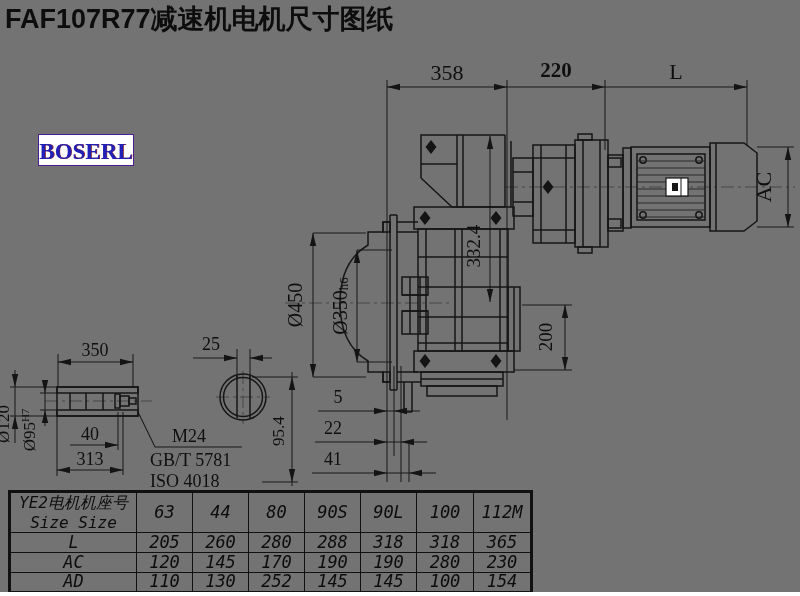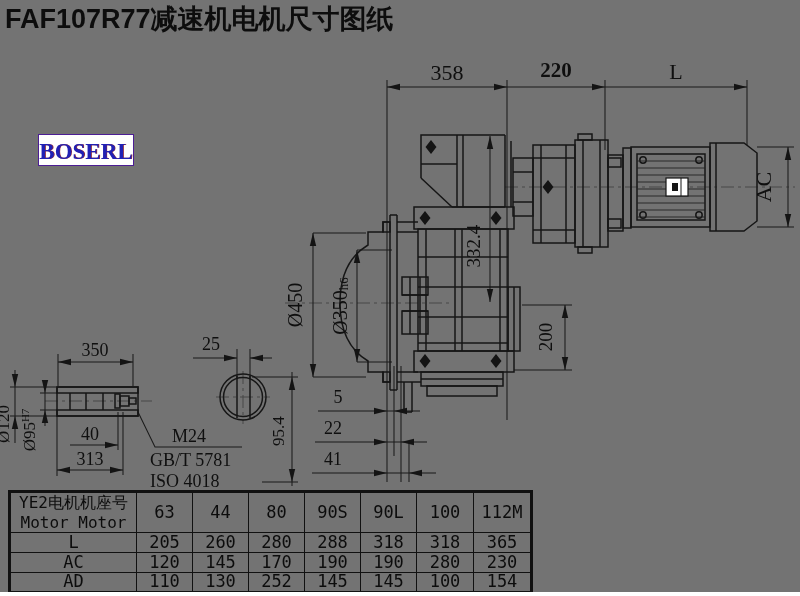--- a/index.html
+++ b/index.html
@@ -15,21 +15,21 @@
   .ln path,.ln line,.ln rect,.ln polyline,.ln circle{stroke:#161616;fill:none;stroke-width:1.5;}
   .dm path,.dm line,.dm polyline{stroke:#1b1b1b;fill:none;stroke-width:1.05;}
   .fin path{stroke:#222;fill:none;stroke-width:0.9;}
   .cl path{stroke:#444;fill:none;stroke-width:0.9;stroke-dasharray:13 4 3 4;}
   .ar polygon{fill:#141414;stroke:none;}
   .txt text{font-family:"Liberation Serif",serif;fill:#0f0f0f;}
   .hatch-rect{fill:url(#hatch);stroke:#161616;stroke-width:1.2;}
   .white-rect{fill:#fff;stroke:#161616;stroke-width:1.2;}
   .dark-rect{fill:#161616;stroke:none;}
   table.spec{position:absolute;left:8px;top:490px;border-collapse:collapse;table-layout:fixed;
-        font-family:"DejaVu Sans Mono",monospace;color:#0c0c0c;border:3px solid #111;}
+        font-family:"DejaVu Sans Mono",monospace;color:#0c0c0c;border:3px solid #111;font-style:italic;}
   table.spec th,table.spec td{border:1.6px solid #111;text-align:center;vertical-align:middle;
         font-weight:normal;padding:0;font-size:17px;line-height:1.05;overflow:hidden;}
   table.spec tr.hdr{height:41px;}
   table.spec tr.row{height:20px;}
   .hcell{font-size:16px;line-height:1.2;}
 </style>
 </head>
 <body>
 
 <div class="stage">
@@ -314,21 +314,21 @@
         <col style="width:56px">
       <col style="width:56px">
         <col style="width:56px">
         <col style="width:57px">
         <col style="width:58px">
     </colgroup>
     <tbody>
         <tr class="hdr">
       <th>
         <div class="hcell">YE2电机机座号</div>
-        <div class="hcell">Motor Motor</div>
+        <div class="hcell">Size Size</div>
       </th>
       <th>63</th>
       <th>44</th>
       <th>80</th>
       <th>90S</th>
       <th>90L</th>
       <th>100</th>
       <th>112M</th>
     </tr>
     <tr class="row">

